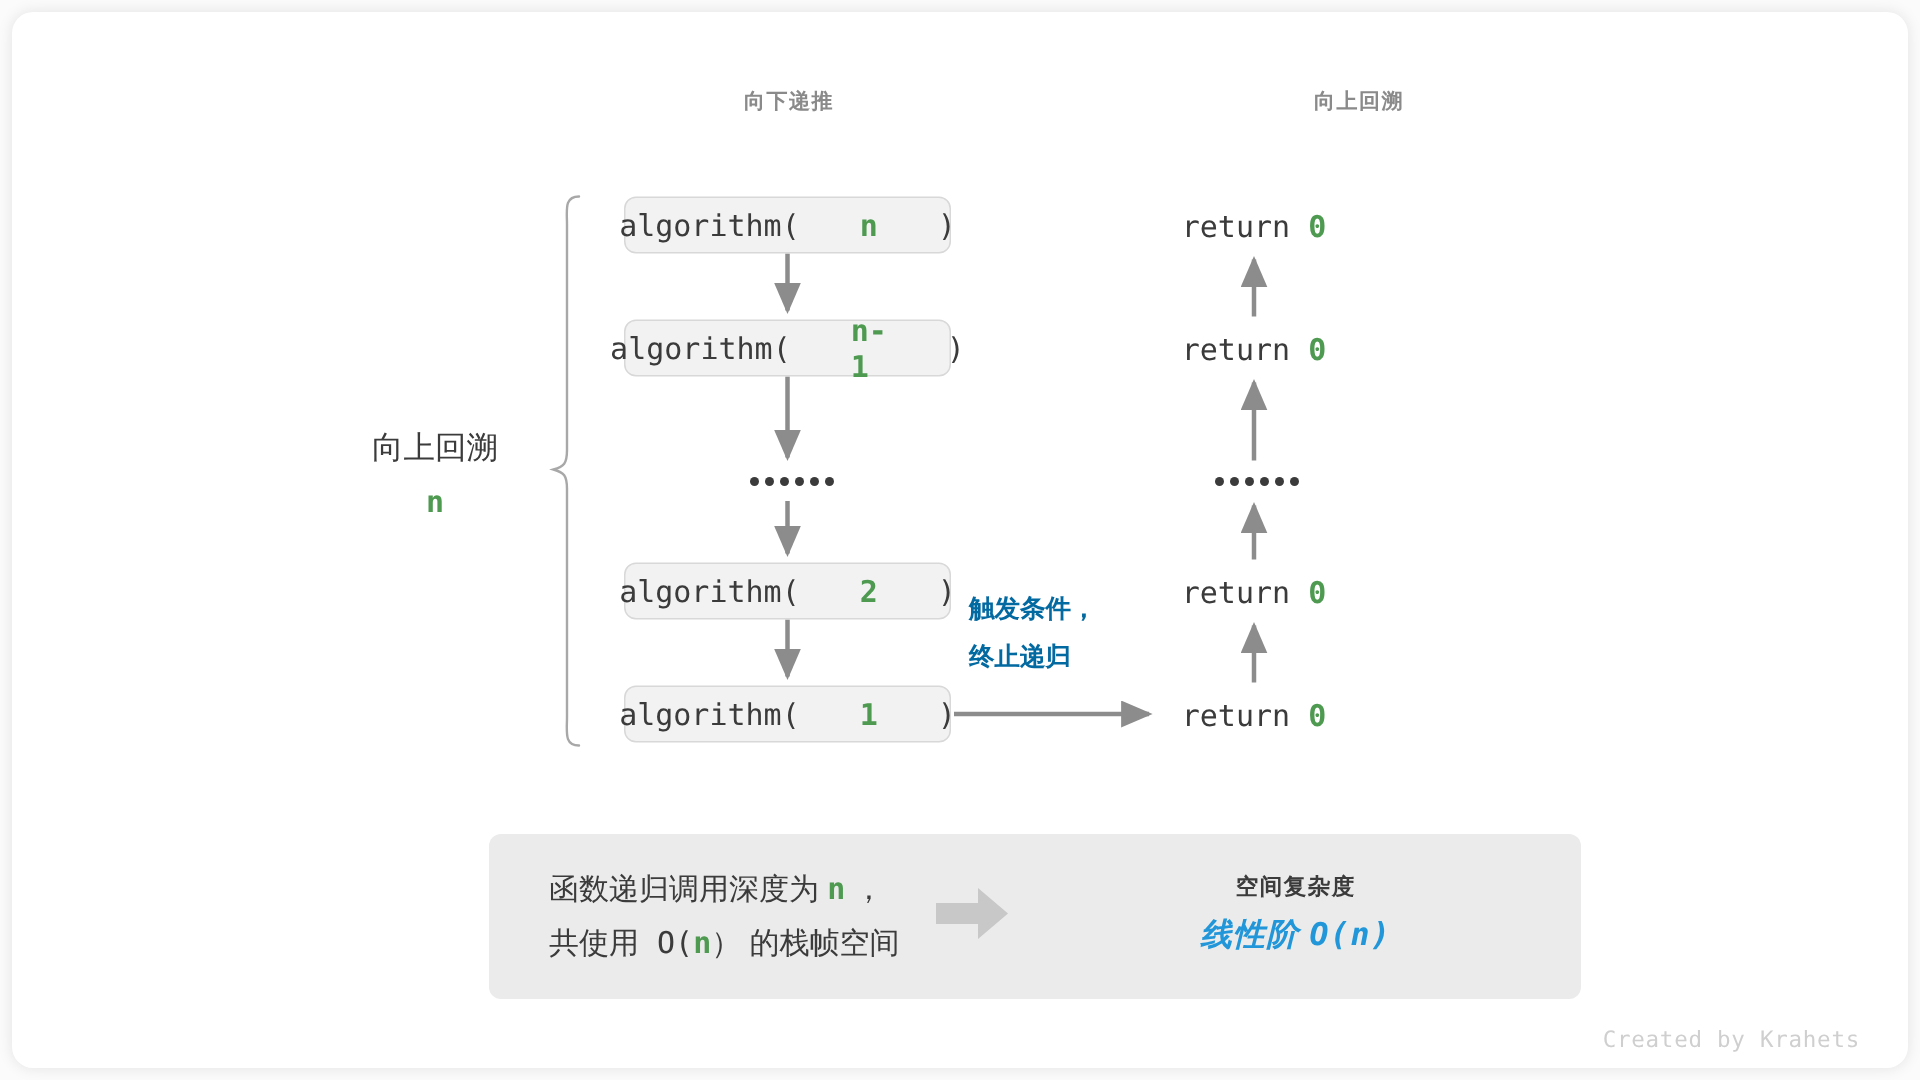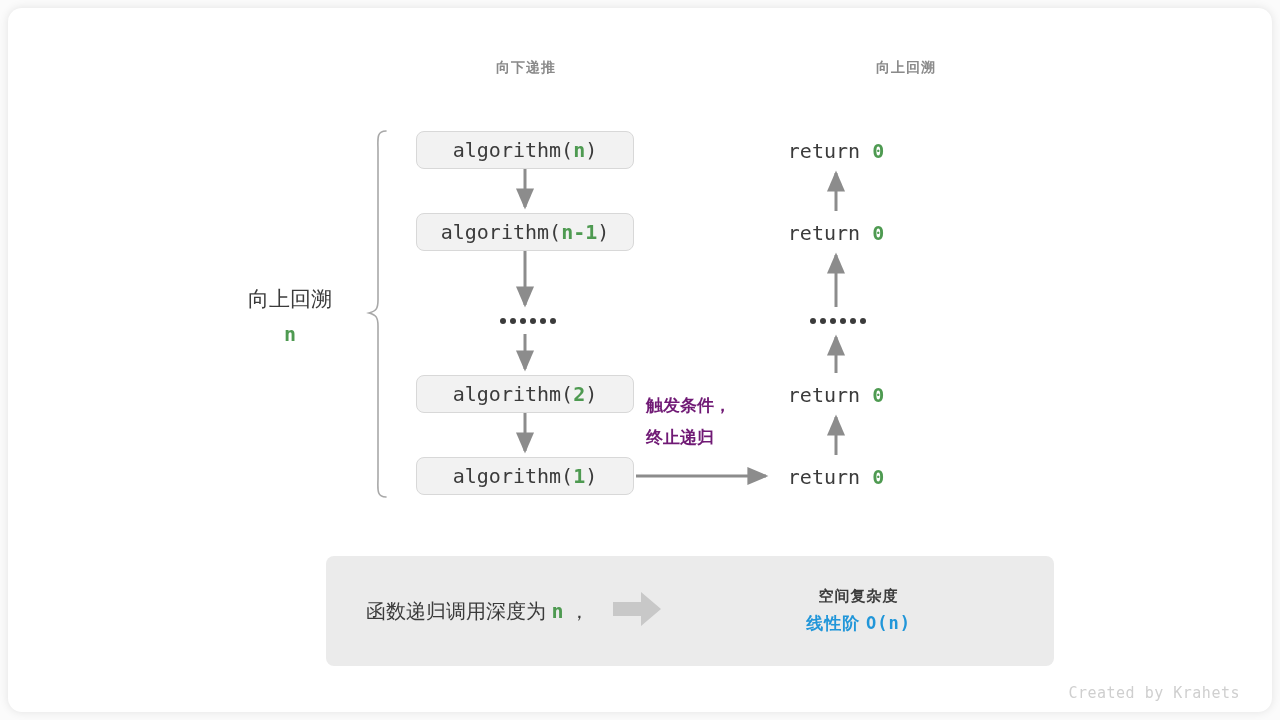--- a/index.html
+++ b/index.html
@@ -63,20 +63,21 @@
     background: #f2f2f2;
     border: 1px solid #d8d8d8;
     border-radius: 8px;
     display: flex;
     align-items: center;
     justify-content: center;
     font-family: "DejaVu Sans Mono", monospace;
     font-size: 20px;
     color: #3b3b3b;
     box-sizing: border-box;
+    gap: 40px;
   }
   .call-box .arg {
     color: #4e9a51;
     font-weight: bold;
   }
 
   #box-n   { top: 131px; }
   #box-n1  { top: 213px; }
   #box-2   { top: 375px; }
   #box-1   { top: 457px; }
@@ -139,21 +140,21 @@
   }
 
   
   #trigger-note {
     position: absolute;
     left: 646px;
     top: 390px;
     font-family: "Liberation Sans", sans-serif;
     font-size: 17px;
     font-weight: bold;
-    color: #701a75;
+    color: #0369a1;
     line-height: 1.9;
     white-space: nowrap;
   }
 
   
   #summary-panel {
     position: absolute;
     left: 326px;
     top: 556px;
     width: 728px;
@@ -196,24 +197,25 @@
     display: block;
     font-family: "Liberation Sans", sans-serif;
     font-size: 15px;
     font-weight: bold;
     color: #3b3b3b;
     letter-spacing: 1px;
   }
   #summary-right .value {
     display: block;
     font-family: "Liberation Sans", sans-serif;
-    font-size: 17px;
+    font-size: 21px;
     font-weight: bold;
     color: #2196d9;
     letter-spacing: 1px;
+    font-style: italic;
   }
   #summary-right .value .bigo {
     font-family: "DejaVu Sans Mono", monospace;
   }
 
   
   #credit {
     position: absolute;
     right: 40px;
     bottom: 18px;
@@ -329,20 +331,21 @@
   </div>
 
   <div id="trigger-note">
     <div>触发条件，</div>
     <div>终止递归</div>
   </div>
 
   <div id="summary-panel">
     <div id="summary-left">
       <div><span>函数递归调用深度为 </span><span class="g">n</span><span> ，</span></div>
+      <div><span class="mono">共使用 O(</span><span class="g">n</span><span>） 的栈帧空间</span></div>
     </div>
 
     <div id="summary-arrow">
       <svg width="52" height="38" viewBox="0 0 52 38" xmlns="http://www.w3.org/2000/svg">
         <path d="M2,12 L30,12 L30,2 L50,19 L30,36 L30,26 L2,26 Z" fill="#c8c8c8"></path>
       </svg>
     </div>
 
     <div id="summary-right">
       <span class="title">空间复杂度</span>

